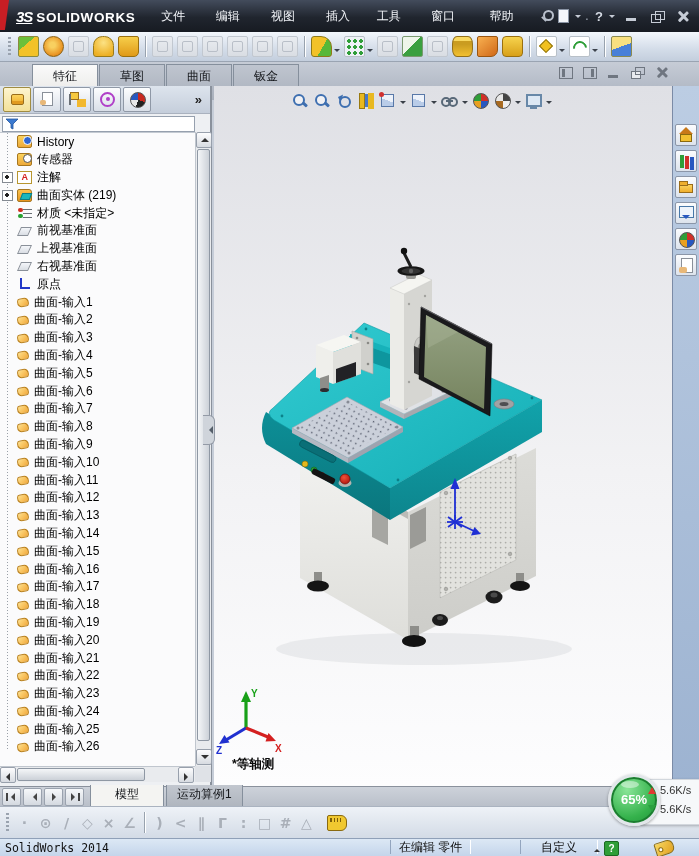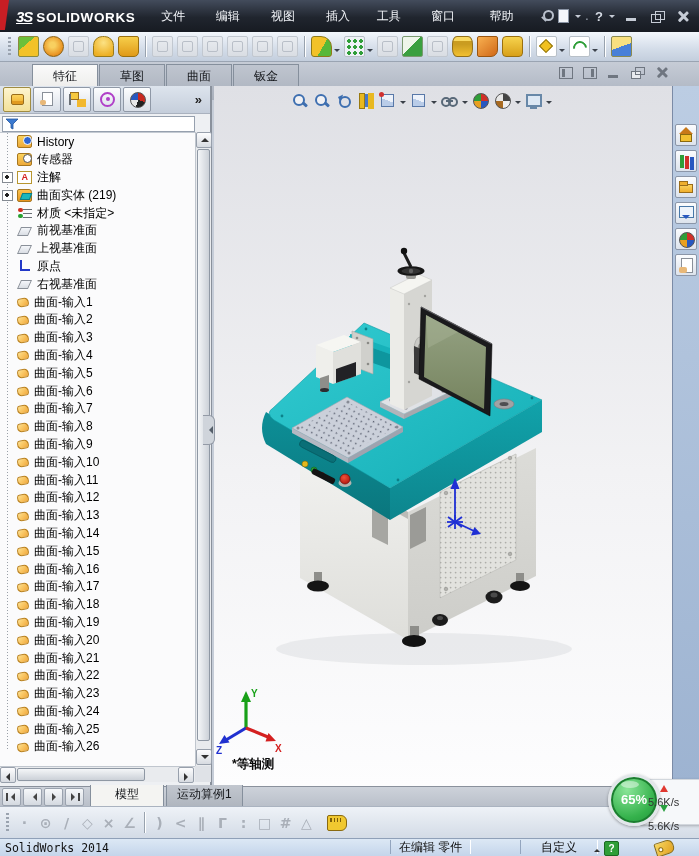--- a/index.html
+++ b/index.html
@@ -200,21 +200,21 @@
   .sb-tag{position:absolute;left:655px;top:2px;width:17px;height:12px;background:linear-gradient(135deg,#f8d860,#e0a020);border:1px solid #8a6a10;border-radius:2px 6px 6px 2px;transform:rotate(-18deg);}
   .sb-tag::after{content:"";position:absolute;left:2px;top:4px;width:3px;height:3px;border-radius:50%;background:#fff;border:1px solid #8a6a10;}
   
   .widget{position:absolute;left:596px;top:774px;width:110px;height:54px;z-index:50;}
   .wpanel{position:absolute;left:42px;top:5px;width:70px;height:44px;background:#f6f8fa;border:1px solid #d2d7dd;border-radius:6px;box-shadow:0 1px 3px rgba(0,0,0,.25);}
   .wcircle{position:absolute;left:12px;top:0;width:46px;height:46px;border-radius:50%;
     background:radial-gradient(circle at 35% 28%,#8ae598,#35b24c 62%,#1f8f38);
     border:3px solid #e2e6ea;box-shadow:inset 0 0 0 2px #1c7d30,0 1px 3px rgba(0,0,0,.35);
     color:#fff;font-weight:700;font-size:13px;text-align:center;line-height:46px;}
   .wcircle::after{content:"";position:absolute;left:10px;top:4px;width:18px;height:7px;border-radius:50%;background:rgba(255,255,255,.45);}
-  .wrow{position:absolute;left:52px;display:flex;align-items:center;gap:4px;font-size:11px;color:#333;white-space:nowrap;flex-direction:column;}
+  .wrow{position:absolute;left:52px;display:flex;align-items:center;gap:4px;font-size:11px;color:#333;white-space:nowrap;}
   .arr-up{width:0;height:0;border:4px solid transparent;border-bottom:7px solid #e03830;margin-top:-3px;}
   .arr-down{width:0;height:0;border:4px solid transparent;border-top:7px solid #2aa040;margin-top:3px;}
 </style>
 </head>
 <body>
 
 <div id="app">
 
   <div class="titlebar">
     <div class="red-accent"></div>
@@ -350,28 +350,28 @@
           </div>
 
           <div class="tree-row">
             <span class="exp" style="visibility: hidden;"></span>
             <span class="tico ic-plane"></span>
             <span class="tree-label">上视基准面</span>
           </div>
 
           <div class="tree-row">
             <span class="exp" style="visibility: hidden;"></span>
+            <span class="tico ic-plane"></span>
+            <span class="tree-label">右视基准面</span>
+          </div>
+
+          <div class="tree-row">
+            <span class="exp" style="visibility: hidden;"></span>
             <span class="tico ic-origin"></span>
             <span class="tree-label">原点</span>
-          </div>
-
-          <div class="tree-row">
-            <span class="exp" style="visibility: hidden;"></span>
-            <span class="tico ic-plane"></span>
-            <span class="tree-label">右视基准面</span>
           </div>
 
           <div class="tree-row">
             <span class="exp" style="visibility: hidden;"></span>
             <span class="tico ic-surface"></span>
             <span class="tree-label">曲面-输入1</span>
           </div>
 
           <div class="tree-row">
             <span class="exp" style="visibility: hidden;"></span>

